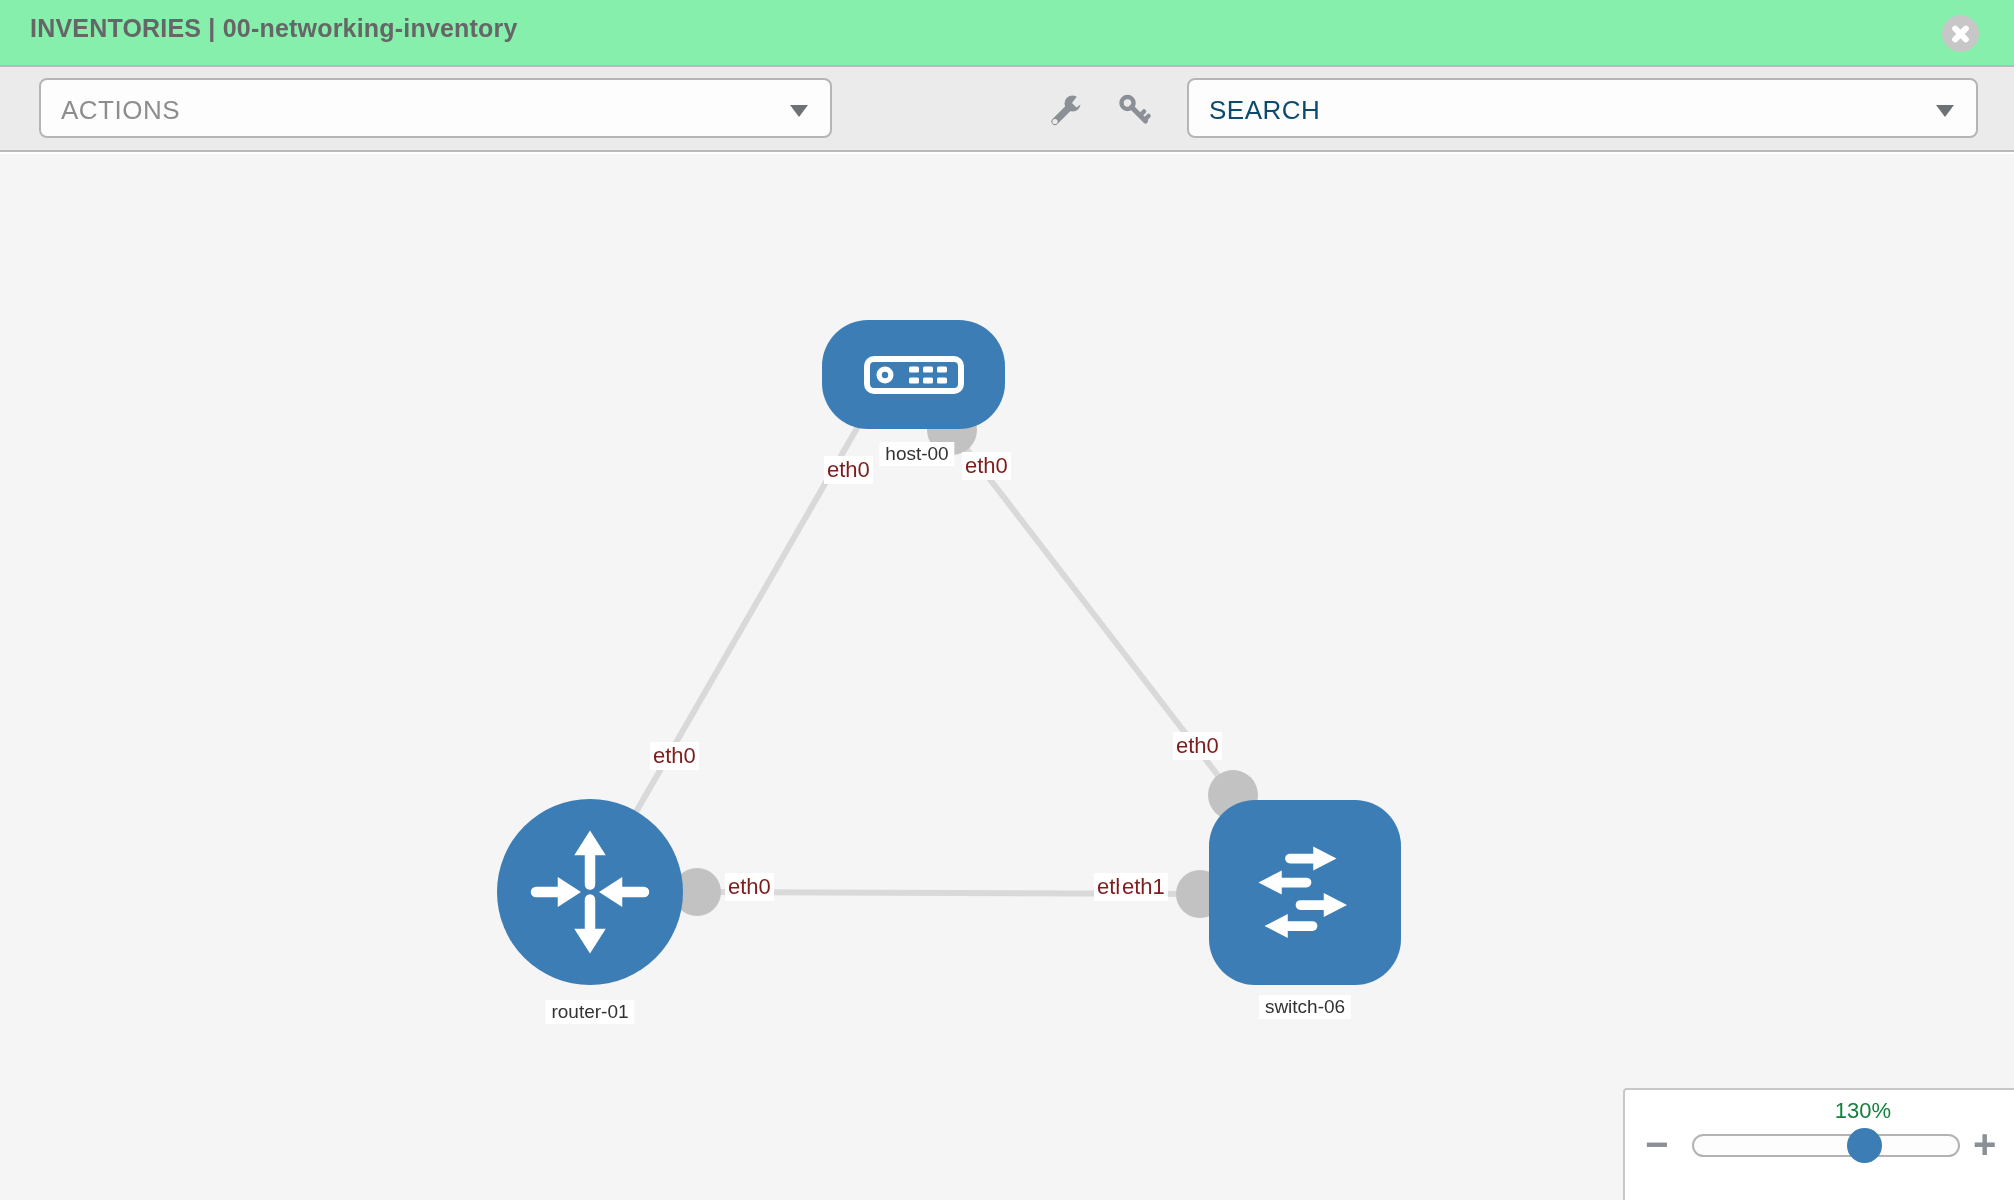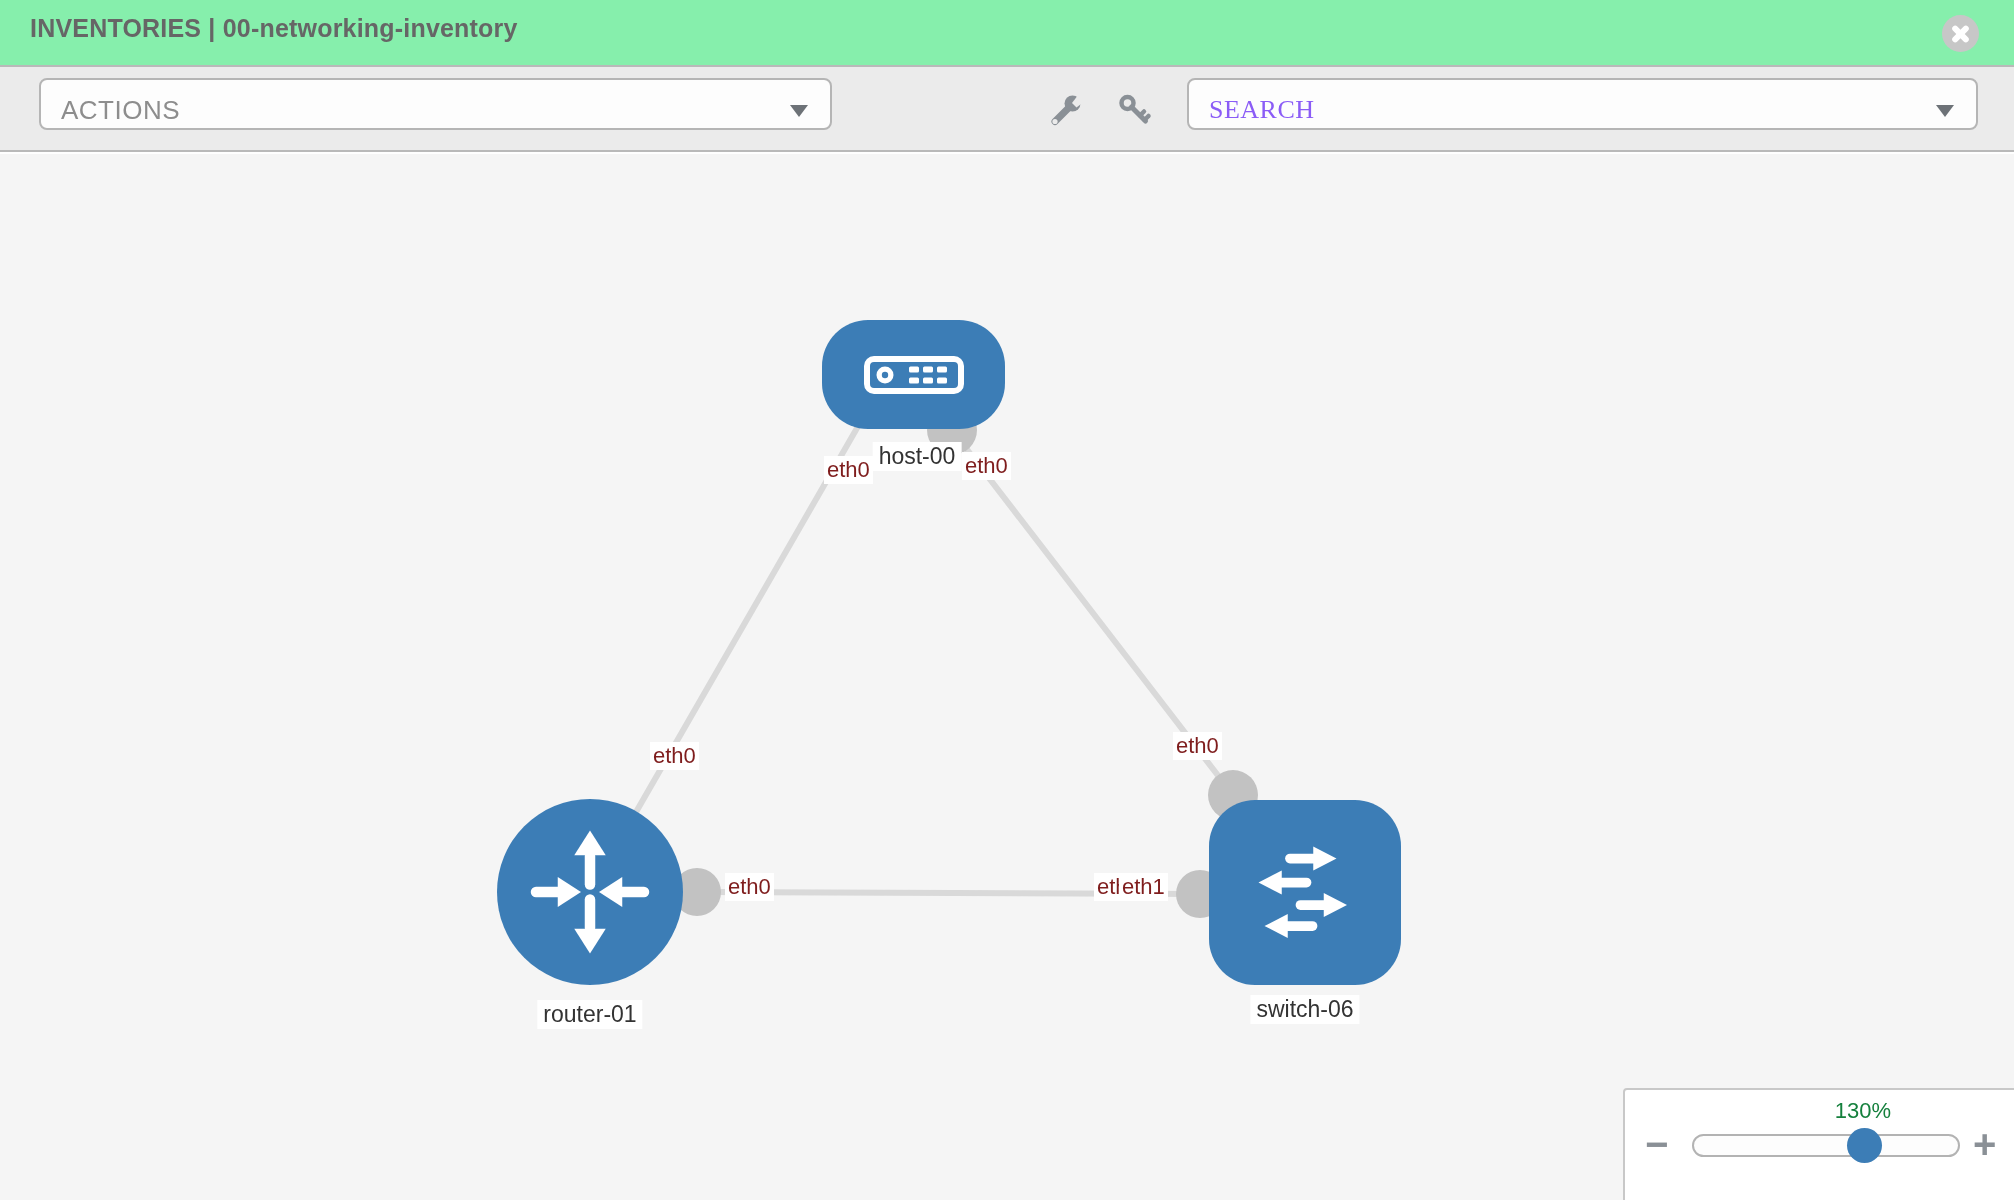--- a/index.html
+++ b/index.html
@@ -14,46 +14,46 @@
   .close-btn { position:absolute; left:1942px; top:15px; width:37px; height:37px;
                border-radius:50%; background:#c7c7c7; cursor:pointer; }
   .close-btn .bar { position:absolute; left:8px; top:15.5px; width:21px; height:6px;
                     border-radius:3px; background:#fff; }
   .close-btn .bar.b1 { transform:rotate(45deg); }
   .close-btn .bar.b2 { transform:rotate(-45deg); }
 
   
   .toolbar { position:relative; height:85px; background:#ebebeb;
              border-bottom:2px solid #b9b9b9; }
-  .dropdown { position:absolute; top:11px; height:52px; background:#fdfdfd;
+  .dropdown { position:absolute; top:11px; height:60px; background:#fdfdfd;
               border:2px solid #b5b5b5; border-radius:8px; cursor:pointer; }
   .dropdown .dd-label { position:absolute; left:20px; top:15px; font-size:26px;
                         color:#8d8d8d; letter-spacing:.5px; }
   .dropdown .caret { position:absolute; right:22px; top:25px; width:0; height:0;
                      border-left:9px solid transparent; border-right:9px solid transparent;
                      border-top:12px solid #6d7277; }
   .dd-actions { left:39px;  width:793px; }
   .dd-search  { left:1187px; width:791px; }
-  .dd-search .dd-label { color:#8b5cf6;font-family:Liberation Serif, serif; }
+  .dd-search .dd-label { color:#0c4a6e; }
   .tool-icon { position:absolute; top:26px; width:36px; height:36px; cursor:pointer; }
   .icon-wrench { left:1047px; }
   .icon-key    { left:1117px; }
 
   
   .canvas { position:absolute; left:0; top:154px; width:2014px; height:1046px;
             background:#f5f5f5; overflow:hidden; }
   .links-svg { position:absolute; left:0; top:0; }
   .port { position:absolute; border-radius:50%; background:#c2c2c2; }
   .node { position:absolute; background:#3c7db6; display:flex;
           align-items:center; justify-content:center; cursor:pointer; }
   .node-host   { left:822px;  top:166px; width:183px; height:109px; border-radius:46px; }
   .node-router { left:497px;  top:645px; width:186px; height:186px; border-radius:50%; }
   .node-switch { left:1209px; top:646px; width:192px; height:185px; border-radius:46px; }
   .node-label { position:absolute; transform:translateX(-50%); background:#ffffff;
-                color:#333; font-size:23px; padding:1px 6px; white-space:nowrap; }
+                color:#333; font-size:19px; padding:1px 6px; white-space:nowrap; }
   .if-label { position:absolute; background:#ffffff; color:#7f1d1d;
               font-size:22px; padding:1px 3px; white-space:nowrap; }
 
   
   .zoom-panel { position:absolute; left:1623px; top:934px; width:420px; height:280px;
                 background:#fff; border:2px solid #c8c8c8; border-radius:4px; }
   .zoom-pct { position:absolute; left:136px; top:8px; width:130px; text-align:right;
               font-size:22px; color:#15803d; }
   .zoom-minus, .zoom-plus { position:absolute; font-size:40px; font-weight:bold;
               color:#8a9096; line-height:36px; cursor:pointer; }

